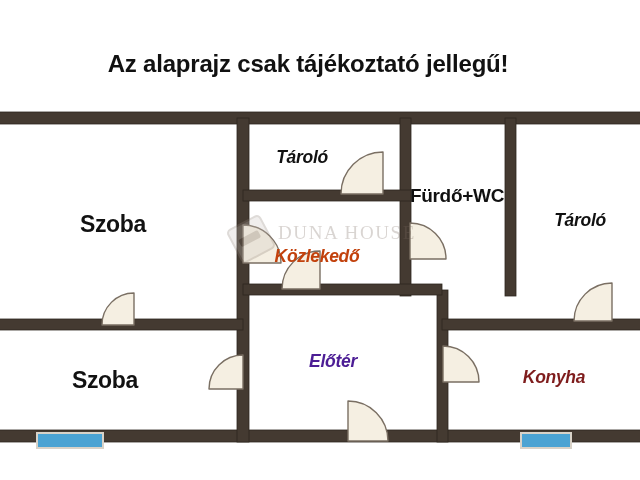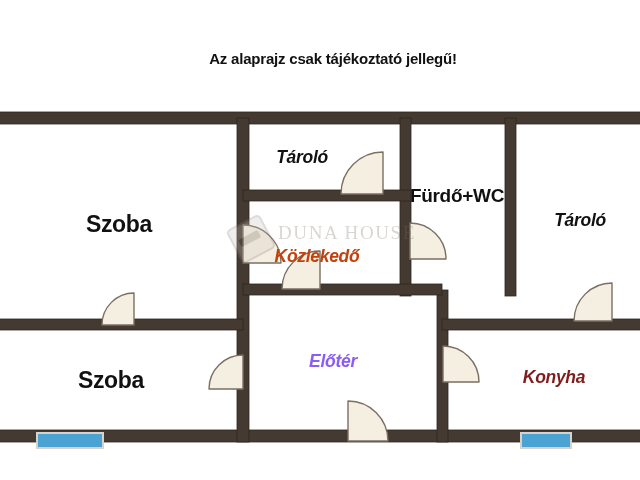--- a/index.html
+++ b/index.html
@@ -21,47 +21,46 @@
     height: 480px;
     background: #ffffff;
   }
 
   #plan-title {
     position: absolute;
     left: 0;
     top: 50px;
     width: 616px;
     text-align: center;
-    font-size: 15px;
+    font-size: 24px;
     font-weight: bold;
     color: #111111;
     letter-spacing: -0.2px;
     font-family: "Liberation Sans", sans-serif;
-    padding-left: 25px;
   }
 
   #plan-canvas {
     position: absolute;
     left: 0;
     top: 0;
     width: 640px;
     height: 480px;
   }
 
   .room-label {
     position: absolute;
     color: #111111;
     font-weight: bold;
     font-family: "Liberation Sans", sans-serif;
     white-space: nowrap;
     transform: translate(-50%, -50%);
     text-align: center;
     letter-spacing: -0.3px;
   }
-  .size-xl { font-size: 23px; margin-left: 6px; }
+  .size-xl { font-size: 23px; }
   .size-lg { font-size: 17.5px; font-style: italic; }
   .size-sm { font-size: 19px; }
 
   #watermark {
     position: absolute;
     left: 228px;
     top: 216px;
     width: 210px;
     height: 44px;
     opacity: 0.28;
@@ -153,16 +152,16 @@
     <div class="wm-text">DUNA HOUSE</div>
   </div>
 
   <div id="room-labels">
       <div class="room-label size-xl" style="left: 113px; top: 224px; color: rgb(17, 17, 17);">Szoba</div>
       <div class="room-label size-xl" style="left: 105px; top: 380px; color: rgb(17, 17, 17);">Szoba</div>
       <div class="room-label size-lg" style="left: 302px; top: 157px; color: rgb(17, 17, 17);">Tároló</div>
       <div class="room-label size-lg" style="left: 317px; top: 256px; color: #c2410c;">Közlekedő</div>
       <div class="room-label size-sm" style="left: 457px; top: 196px; color: rgb(17, 17, 17);">Fürdő+WC</div>
       <div class="room-label size-lg" style="left: 580px; top: 220px; color: rgb(17, 17, 17);">Tároló</div>
-      <div class="room-label size-lg" style="left: 333px; top: 361px; color: #8b5cf6;">Előtér</div>
+      <div class="room-label size-lg" style="left: 333px; top: 361px; color: #4c1d95;">Előtér</div>
       <div class="room-label size-lg" style="left: 554px; top: 377px; color: #7f1d1d;">Konyha</div>
     </div>
 </div>
 
 </body></html>

